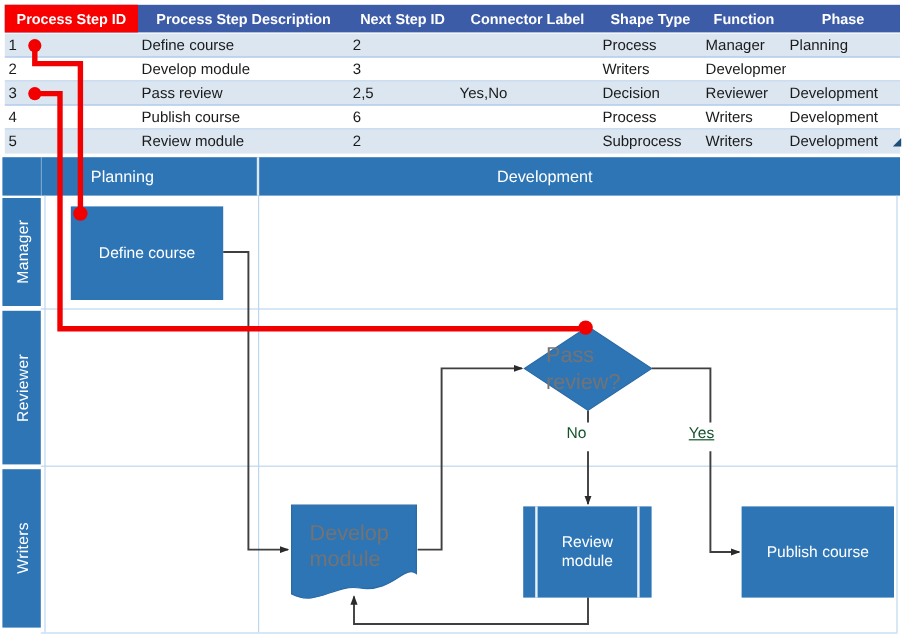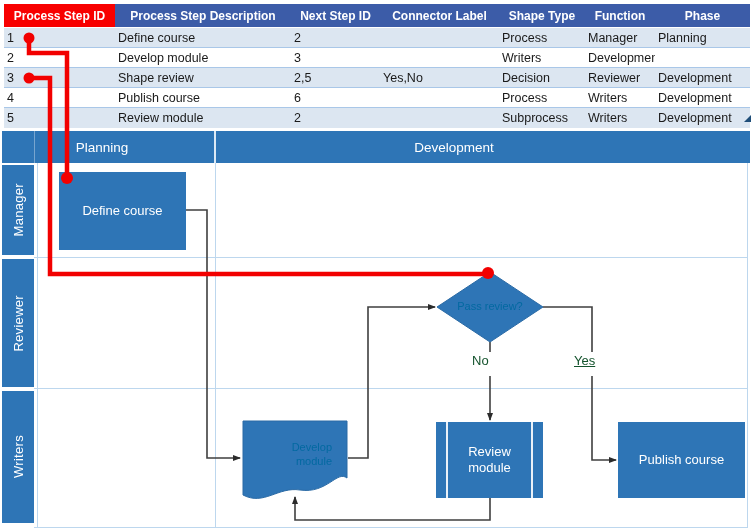--- a/index.html
+++ b/index.html
@@ -72,23 +72,23 @@
   .shape-define  { left:57px;  top:41px;  width:127px; height:78px; }
   .shape-review  { left:434px; top:291px; width:107px; height:76px; padding:0 16px; }
   .shape-publish { left:616px; top:291px; width:127px; height:76px; }
   .sub-bar { position:absolute; top:0; width:2px; height:76px; background:#EAF1F8; }
   .sub-bar.left  { left:10px; }
   .sub-bar.right { right:10px; }
 
   .flow-svg { position:absolute; left:0; top:0; width:748px; height:398px;
               z-index:2; }
 
-  .shape-text { position:absolute; z-index:3; color:#0369a1; font-size:11px;
+  .shape-text { position:absolute; z-index:3; color:#737373; font-size:18px;
                 line-height:1.25; display:flex; align-items:center;
-                justify-content:center; text-align:right; }
+                justify-content:center; text-align:left; }
   .text-develop { left:240px; top:289px; width:106px; height:70px; padding:0 16px; }
   .text-decision { left:453px; top:146px; width:70px; height:60px; }
 
   .edge-label { position:absolute; z-index:3; color:#14532d; font-size:13px;
                 width:36px; text-align:left; }
   .edge-no  { left:470px; top:222px; }
   .edge-yes { left:572px; top:222px;text-decoration:underline; }
 
   .red-overlay { position:absolute; left:0; top:0; width:752px; height:531px;
                  z-index:50; pointer-events:none; }
@@ -121,21 +121,21 @@
     <div class="cell">2</div>
     <div class="cell">Develop module</div>
     <div class="cell">3</div>
     <div class="cell"></div>
     <div class="cell">Writers</div>
     <div class="cell">Development</div>
   </div>
 
   <div class="t-row t-body-row band">
     <div class="cell">3</div>
-    <div class="cell">Shape review</div>
+    <div class="cell">Pass review</div>
     <div class="cell">2,5</div>
     <div class="cell">Yes,No</div>
     <div class="cell">Decision</div>
     <div class="cell">Reviewer</div>
     <div class="cell">Development</div>
   </div>
 
   <div class="t-row t-body-row">
     <div class="cell">4</div>
     <div class="cell">Publish course</div>

